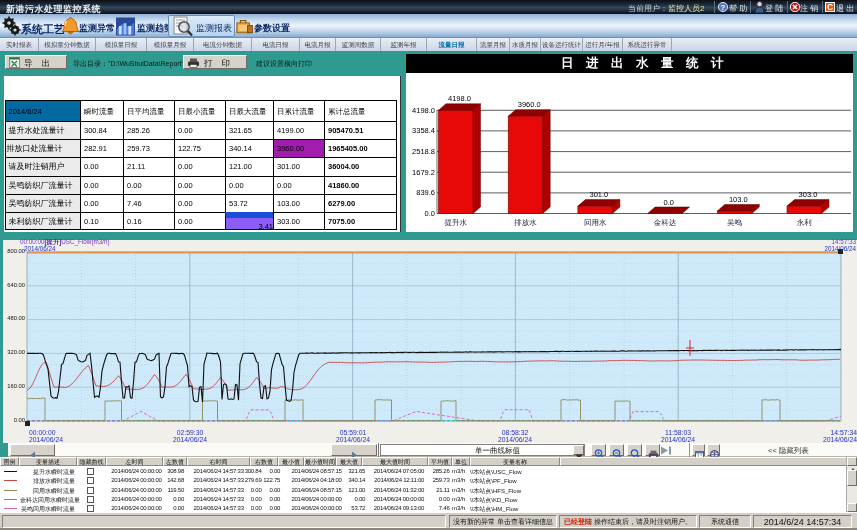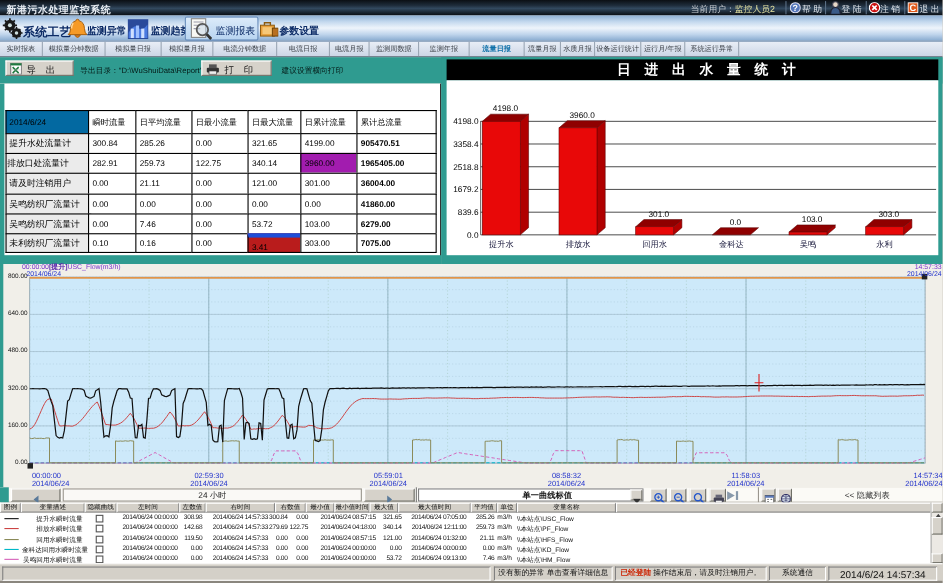--- a/index.html
+++ b/index.html
@@ -168,21 +168,21 @@
     <div class="abs" style="left:80px;top:117.80000000000001px;width:43px;height:18.19999999999999px;background:#fff;border-left:1px solid #000;border-top:1px solid #000;font-size:7.5px;font-weight:normal;color:#000;line-height:18.19999999999999px;padding-left:3px;overflow:hidden;white-space:nowrap;">0.00</div>
     <div class="abs" style="left:123px;top:117.80000000000001px;width:51px;height:18.19999999999999px;background:#fff;border-left:1px solid #000;border-top:1px solid #000;font-size:7.5px;font-weight:normal;color:#000;line-height:18.19999999999999px;padding-left:3px;overflow:hidden;white-space:nowrap;">7.46</div>
     <div class="abs" style="left:174px;top:117.80000000000001px;width:51px;height:18.19999999999999px;background:#fff;border-left:1px solid #000;border-top:1px solid #000;font-size:7.5px;font-weight:normal;color:#000;line-height:18.19999999999999px;padding-left:3px;overflow:hidden;white-space:nowrap;">0.00</div>
     <div class="abs" style="left:225px;top:117.80000000000001px;width:48px;height:18.19999999999999px;background:#fff;border-left:1px solid #000;border-top:1px solid #000;font-size:7.5px;font-weight:normal;color:#000;line-height:18.19999999999999px;padding-left:3px;overflow:hidden;white-space:nowrap;">53.72</div>
     <div class="abs" style="left:273px;top:117.80000000000001px;width:51px;height:18.19999999999999px;background:#fff;border-left:1px solid #000;border-top:1px solid #000;font-size:7.5px;font-weight:normal;color:#000;line-height:18.19999999999999px;padding-left:3px;overflow:hidden;white-space:nowrap;">103.00</div>
     <div class="abs" style="left:324px;top:117.80000000000001px;width:73px;height:18.19999999999999px;background:#fff;border-left:1px solid #000;border-top:1px solid #000;border-right:1px solid #000;font-size:7.5px;font-weight:bold;color:#000;line-height:18.19999999999999px;padding-left:3px;overflow:hidden;white-space:nowrap;">6279.00</div>
     <div class="abs" style="left:4.5px;top:136px;width:75.5px;height:18.19999999999999px;background:#ebebeb;border-left:1px solid #000;border-top:1px solid #000;border-bottom:1px solid #000;font-size:8px;font-weight:normal;color:#000;line-height:18.19999999999999px;padding-left:3px;overflow:hidden;white-space:nowrap;">未利纺织厂流量计</div>
     <div class="abs" style="left:80px;top:136px;width:43px;height:18.19999999999999px;background:#fff;border-left:1px solid #000;border-top:1px solid #000;border-bottom:1px solid #000;font-size:7.5px;font-weight:normal;color:#000;line-height:18.19999999999999px;padding-left:3px;overflow:hidden;white-space:nowrap;">0.10</div>
     <div class="abs" style="left:123px;top:136px;width:51px;height:18.19999999999999px;background:#fff;border-left:1px solid #000;border-top:1px solid #000;border-bottom:1px solid #000;font-size:7.5px;font-weight:normal;color:#000;line-height:18.19999999999999px;padding-left:3px;overflow:hidden;white-space:nowrap;">0.16</div>
     <div class="abs" style="left:174px;top:136px;width:51px;height:18.19999999999999px;background:#fff;border-left:1px solid #000;border-top:1px solid #000;border-bottom:1px solid #000;font-size:7.5px;font-weight:normal;color:#000;line-height:18.19999999999999px;padding-left:3px;overflow:hidden;white-space:nowrap;">0.00</div>
-    <div class="abs" style="left:225px;top:136px;width:48px;height:18.19999999999999px;background:#b91c1c;border-left:1px solid #000;border-top:4px solid #1d4ed8;border-bottom:1px solid #000;font-size:7.5px;font-weight:normal;color:#000;line-height:18.19999999999999px;padding-left:3px;overflow:hidden;white-space:nowrap;">3.41</div>
+    <div class="abs" style="left:225px;top:136px;width:48px;height:18.19999999999999px;background:#8b5cf6;border-left:1px solid #000;border-top:6px solid #1d4ed8;border-bottom:1px solid #000;font-size:7.5px;font-weight:normal;color:#000;line-height:18.19999999999999px;padding-left:3px;overflow:hidden;white-space:nowrap;text-align:right;">3.41</div>
     <div class="abs" style="left:273px;top:136px;width:51px;height:18.19999999999999px;background:#fff;border-left:1px solid #000;border-top:1px solid #000;border-bottom:1px solid #000;font-size:7.5px;font-weight:normal;color:#000;line-height:18.19999999999999px;padding-left:3px;overflow:hidden;white-space:nowrap;">303.00</div>
     <div class="abs" style="left:324px;top:136px;width:73px;height:18.19999999999999px;background:#fff;border-left:1px solid #000;border-top:1px solid #000;border-right:1px solid #000;border-bottom:1px solid #000;font-size:7.5px;font-weight:bold;color:#000;line-height:18.19999999999999px;padding-left:3px;overflow:hidden;white-space:nowrap;">7075.00</div>
   </div>
 <div class="abs" style="left:401px;top:52px;width:456px;height:188px;background:#2f9b90;">
     <div class="abs" style="left:5px;top:2px;width:447px;height:19px;background:#000;"></div>
     <div class="abs" style="left:160px;top:2px;height:19px;color:#fff;font-size:12.5px;font-weight:bold;line-height:19px;letter-spacing:12.5px;white-space:nowrap;">日进出水量统计</div>
     <div class="abs" style="left:5px;top:21px;width:447px;height:159px;background:#fff;"></div>
     <svg class="abs" style="left:1px;top:2px;" width="452" height="178" viewBox="0 0 452 178">
       <line x1="35" y1="56.3" x2="449" y2="56.3" stroke="#333" stroke-width="0.8"></line>
       <text x="33" y="58.8" font-size="7.5" fill="#000" text-anchor="end">4198.0</text>
@@ -304,26 +304,25 @@
       <text x="856" y="4.2" font-size="6.3" fill="#7733cc" text-anchor="end">14:57:33</text>
       <text x="856" y="10.6" font-size="6.3" fill="#2233cc" text-anchor="end">2014/06/24</text>
     </svg>
   </div>
 
 <div class="abs" style="left:0;top:443px;width:857px;height:14px;background:#fbfaf6;border-bottom:1px solid #b8b4ac;">
     <div class="abs" style="left:0;top:0;width:8px;height:14px;background:#2f9b90;"></div>
  <div class="abs btn3d" style="left:10px;top:1px;width:45px;height:12px;text-align:center;"><svg width="8" height="8" viewBox="0 0 8 8" style="margin-top:2px;">
         <path d="M6 0.5 L1.5 4 L6 7.5 Z" fill="#5a7a9a"></path>
       </svg></div>
- <div class="abs" style="left:57px;top:1px;width:272px;height:12px;background:#faf9f6;border:1px solid #9a968e;font-size:7.5px;text-align:center;line-height:11px;color:#222;">24 小时</div>
  <div class="abs btn3d" style="left:331px;top:1px;width:46px;height:12px;text-align:center;"><svg width="8" height="8" viewBox="0 0 8 8" style="margin-top:2px;">
         <path d="M2 0.5 L6.5 4 L2 7.5 Z" fill="#5a7a9a"></path>
       </svg></div>
  <div class="abs" style="left:378px;top:0;width:1px;height:14px;background:#777;"></div>
- <div class="abs" style="left:380px;top:1px;width:205px;height:12px;background:#fff;border:1px solid #808080;font-size:7.5px;text-align:center;line-height:11px;color:#111;text-indent:30px;font-weight:bold;">单一曲线标值</div>
+ <div class="abs" style="left:380px;top:1px;width:205px;height:12px;background:#fff;border:1px solid #808080;font-size:7.5px;text-align:center;line-height:11px;color:#111;text-indent:30px;">单一曲线标值</div>
  <div class="abs btn3d" style="left:573px;top:2px;width:11px;height:10px;"><svg width="8" height="6" viewBox="0 0 8 6" style="margin:3px 0 0 1px;">
         <path d="M0.5 0.5 L4 5 L7.5 0.5 Z" fill="#333"></path>
       </svg></div>
  <div class="abs btn3d" style="left:591px;top:1px;width:15px;height:12px;"><svg width="11" height="10" viewBox="0 0 11 10" style="margin:0.5px 0 0 1.5px;">
         <circle cx="4.5" cy="4" r="3.2" fill="none" stroke="#2255cc" stroke-width="1.2"></circle>
         <path d="M7 6.5 L10 9.5" stroke="#2255cc" stroke-width="1.5"></path>
         <path d="M3 4 H6 M4.5 2.5 V5.5" stroke="#2255cc" stroke-width="0.8"></path>
       </svg></div>
  <div class="abs btn3d" style="left:609px;top:1px;width:15px;height:12px;"><svg width="11" height="10" viewBox="0 0 11 10" style="margin:0.5px 0 0 1.5px;">
         <circle cx="4.5" cy="4" r="3.2" fill="none" stroke="#2255cc" stroke-width="1.2"></circle>

